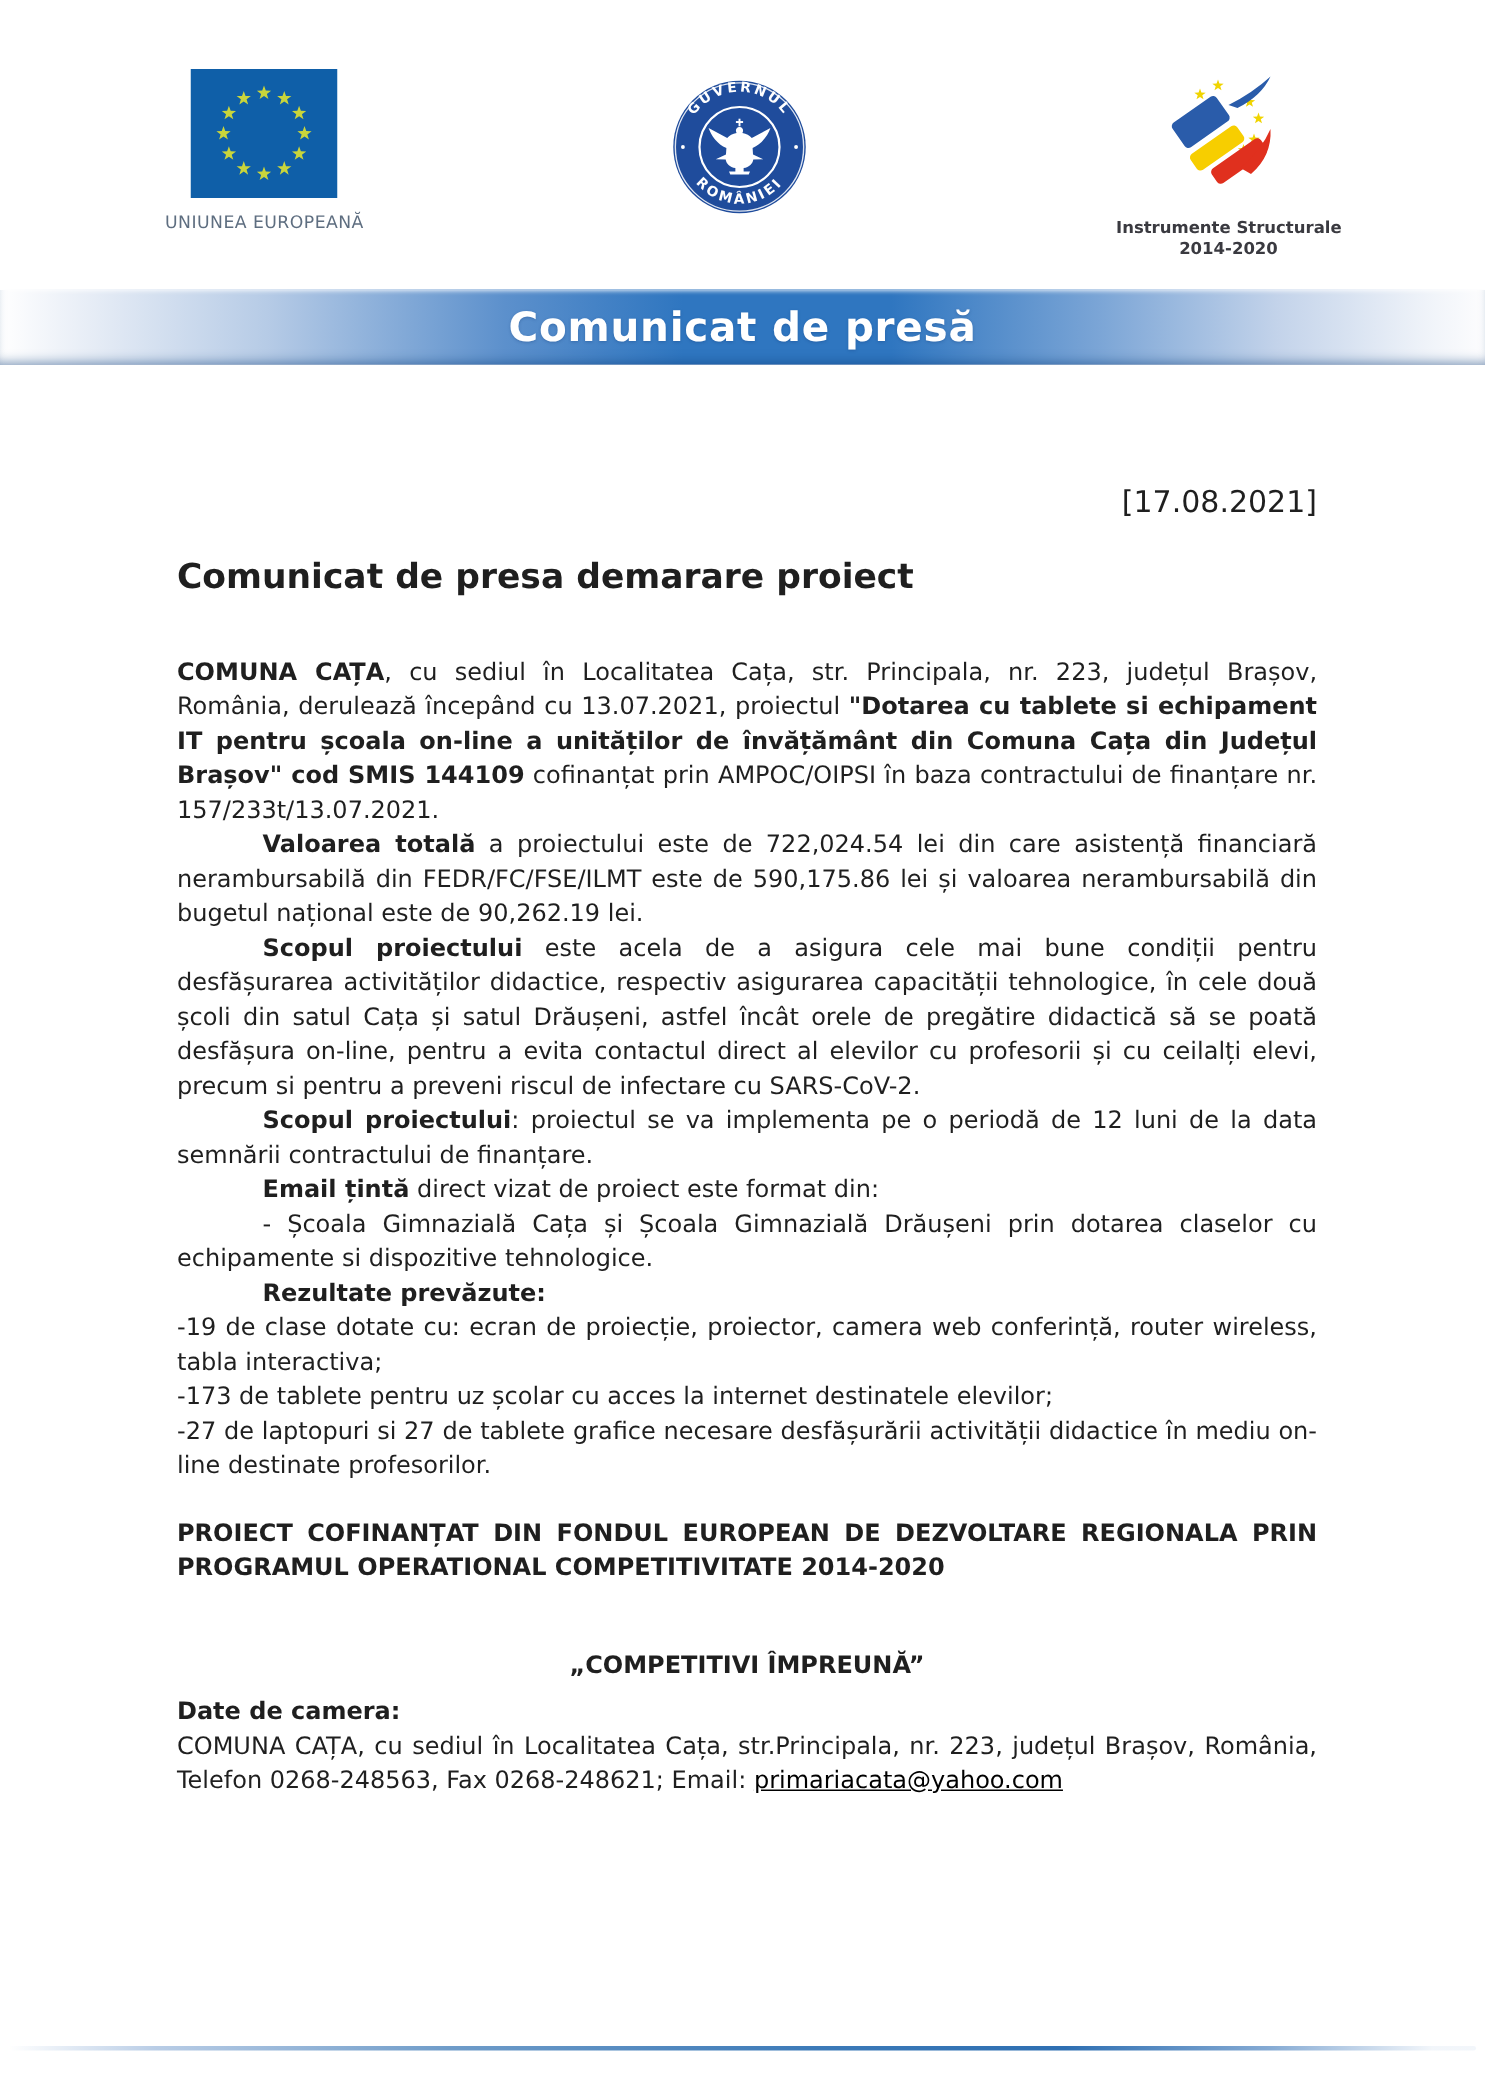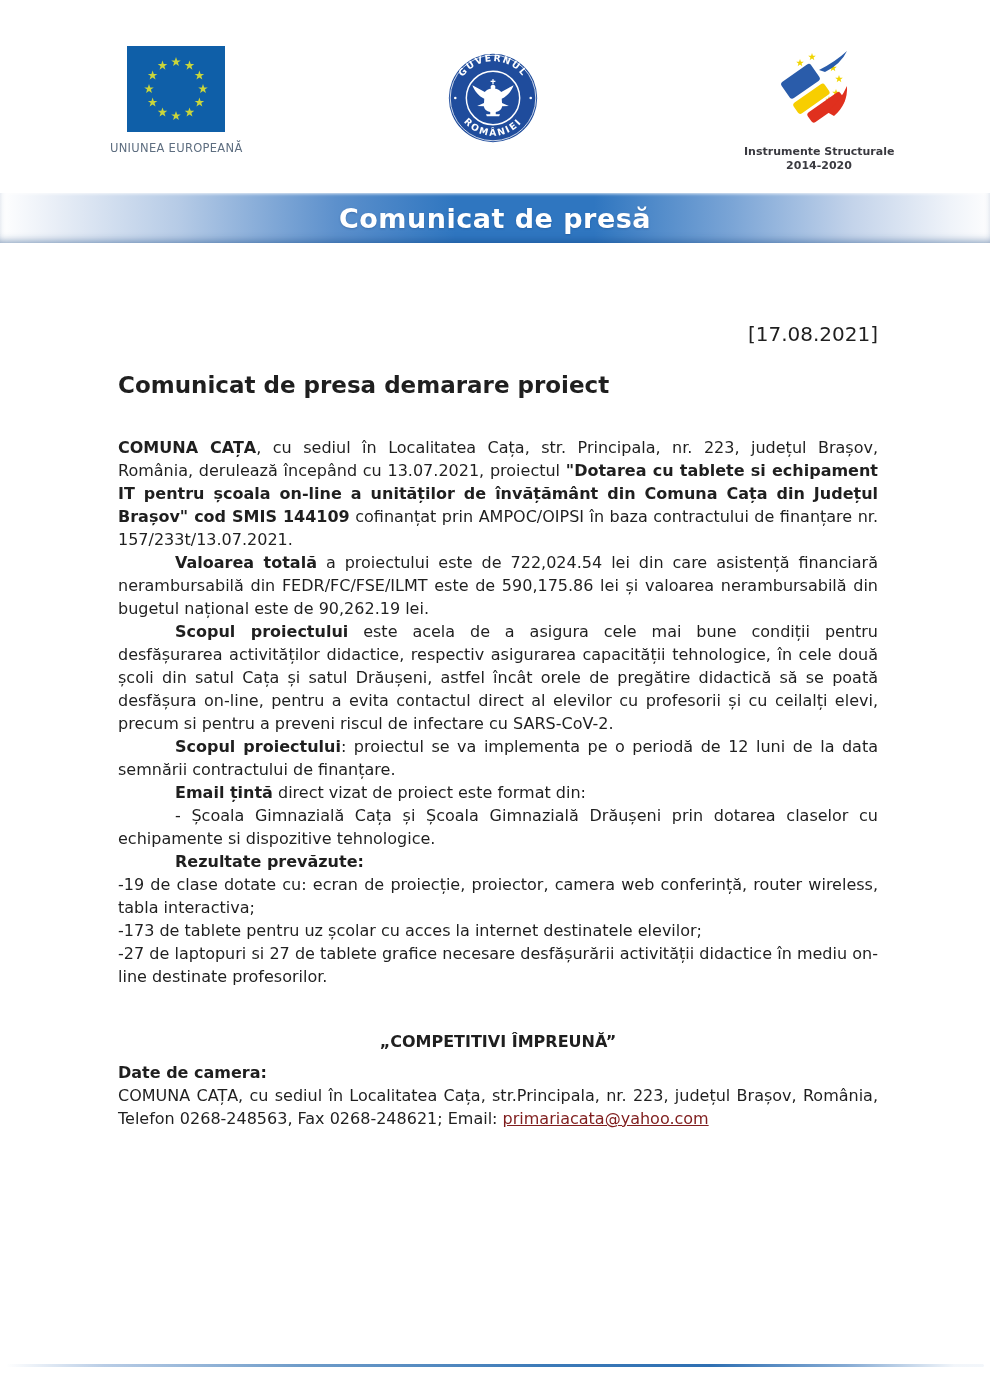--- a/index.html
+++ b/index.html
@@ -25,21 +25,21 @@
   .banner-title{color:#ffffff;font-size:27px;font-weight:bold;letter-spacing:.5px;text-shadow:0 1px 2px rgba(20,60,120,.35);}
   
   .content{position:absolute;top:320px;left:118px;width:760px;}
   .date{text-align:right;font-weight:normal;font-size:20px;line-height:28px;margin:0 0 24px 0;}
   .doc-title{font-size:23px;line-height:26px;font-weight:bold;text-align:left;margin:4px 80px 38px 0;}
   .para{margin:0;font-size:16px;line-height:23px;text-align:justify;}
   .para.indent{text-indent:57px;}
   .para.center{text-align:center;text-indent:0;}
   .para.bold{font-weight:bold;}
   .b{font-weight:bold;}
-  .email-link{color:#7f1d1d;text-decoration:underline;cursor:pointer;}
+  .email-link{color:#000000;text-decoration:underline;cursor:pointer;}
   
   .bottom-rule{
     position:absolute;top:1364px;left:6px;width:978px;height:3px;border-radius:2px;
     background:linear-gradient(90deg,rgba(150,180,220,0) 0%,#b9cde6 10%,#6f9cc9 30%,#3c7ab8 55%,#2e6fb2 72%,#86abd4 86%,rgba(170,195,225,.15) 97%);
   }
 </style>
 </head>
 <body>
 
 <div class="page">
@@ -135,20 +135,21 @@
         <p class="para"><span class="b">COMUNA CAȚA</span><span>, cu sediul în Localitatea Cața, str. Principala, nr. 223, județul Brașov, România, derulează începând cu 13.07.2021, proiectul </span><span class="b">"Dotarea cu tablete si echipament IT pentru școala on-line a unităților de învățământ din Comuna Cața din Județul Brașov" cod SMIS 144109</span><span> cofinanțat prin AMPOC/OIPSI în baza contractului de finanțare nr. 157/233t/13.07.2021.</span></p>
         <p class="para indent"><span class="b">Valoarea totală</span><span> a proiectului este de 722,024.54 lei din care asistență financiară nerambursabilă din FEDR/FC/FSE/ILMT este de 590,175.86 lei și valoarea nerambursabilă din bugetul național este de 90,262.19 lei.</span></p>
         <p class="para indent"><span class="b">Scopul proiectului</span><span> este acela de a asigura cele mai bune condiții pentru desfășurarea activităților didactice, respectiv asigurarea capacității tehnologice, în cele două școli din satul Cața și satul Drăușeni, astfel încât orele de pregătire didactică să se poată desfășura on-line, pentru a evita contactul direct al elevilor cu profesorii și cu ceilalți elevi, precum si pentru a preveni riscul de infectare cu SARS-CoV-2.</span></p>
         <p class="para indent"><span class="b">Scopul proiectului</span><span>: proiectul se va implementa pe o periodă de 12 luni de la data semnării contractului de finanțare.</span></p>
         <p class="para indent"><span class="b">Email țintă</span><span> direct vizat de proiect este format din:</span></p>
         <p class="para indent"><span>- Școala Gimnazială Cața și Școala Gimnazială Drăușeni prin dotarea claselor cu echipamente si dispozitive tehnologice.</span></p>
         <p class="para indent bold"><span>Rezultate prevăzute:</span></p>
         <p class="para"><span>-19 de clase dotate cu: ecran de proiecție, proiector, camera web conferință, router wireless, tabla interactiva;</span></p>
         <p class="para"><span>-173 de tablete pentru uz școlar cu acces la internet destinatele elevilor;</span></p>
         <p class="para"><span>-27 de laptopuri si 27 de tablete grafice necesare desfășurării activității didactice în mediu on-line destinate profesorilor.</span></p>
+        <p class="para bold" style="margin-top: 22px;"><span>PROIECT COFINANȚAT DIN FONDUL EUROPEAN DE DEZVOLTARE REGIONALA PRIN PROGRAMUL OPERATIONAL COMPETITIVITATE 2014-2020</span></p>
         <p class="para center bold" style="margin-top: 42px;"><span>„COMPETITIVI ÎMPREUNĂ”</span></p>
         <p class="para bold" style="margin-top: 8px;"><span>Date de camera:</span></p>
         <p class="para"><span>COMUNA CAȚA, cu sediul în Localitatea Cața, str.Principala, nr. 223, județul Brașov, România, Telefon 0268-248563, Fax 0268-248621; Email: </span><a href="#" class="email-link">primariacata@yahoo.com</a></p>
       </div>
   </main>
 
   <div class="bottom-rule"></div>
 
 </div>
 

